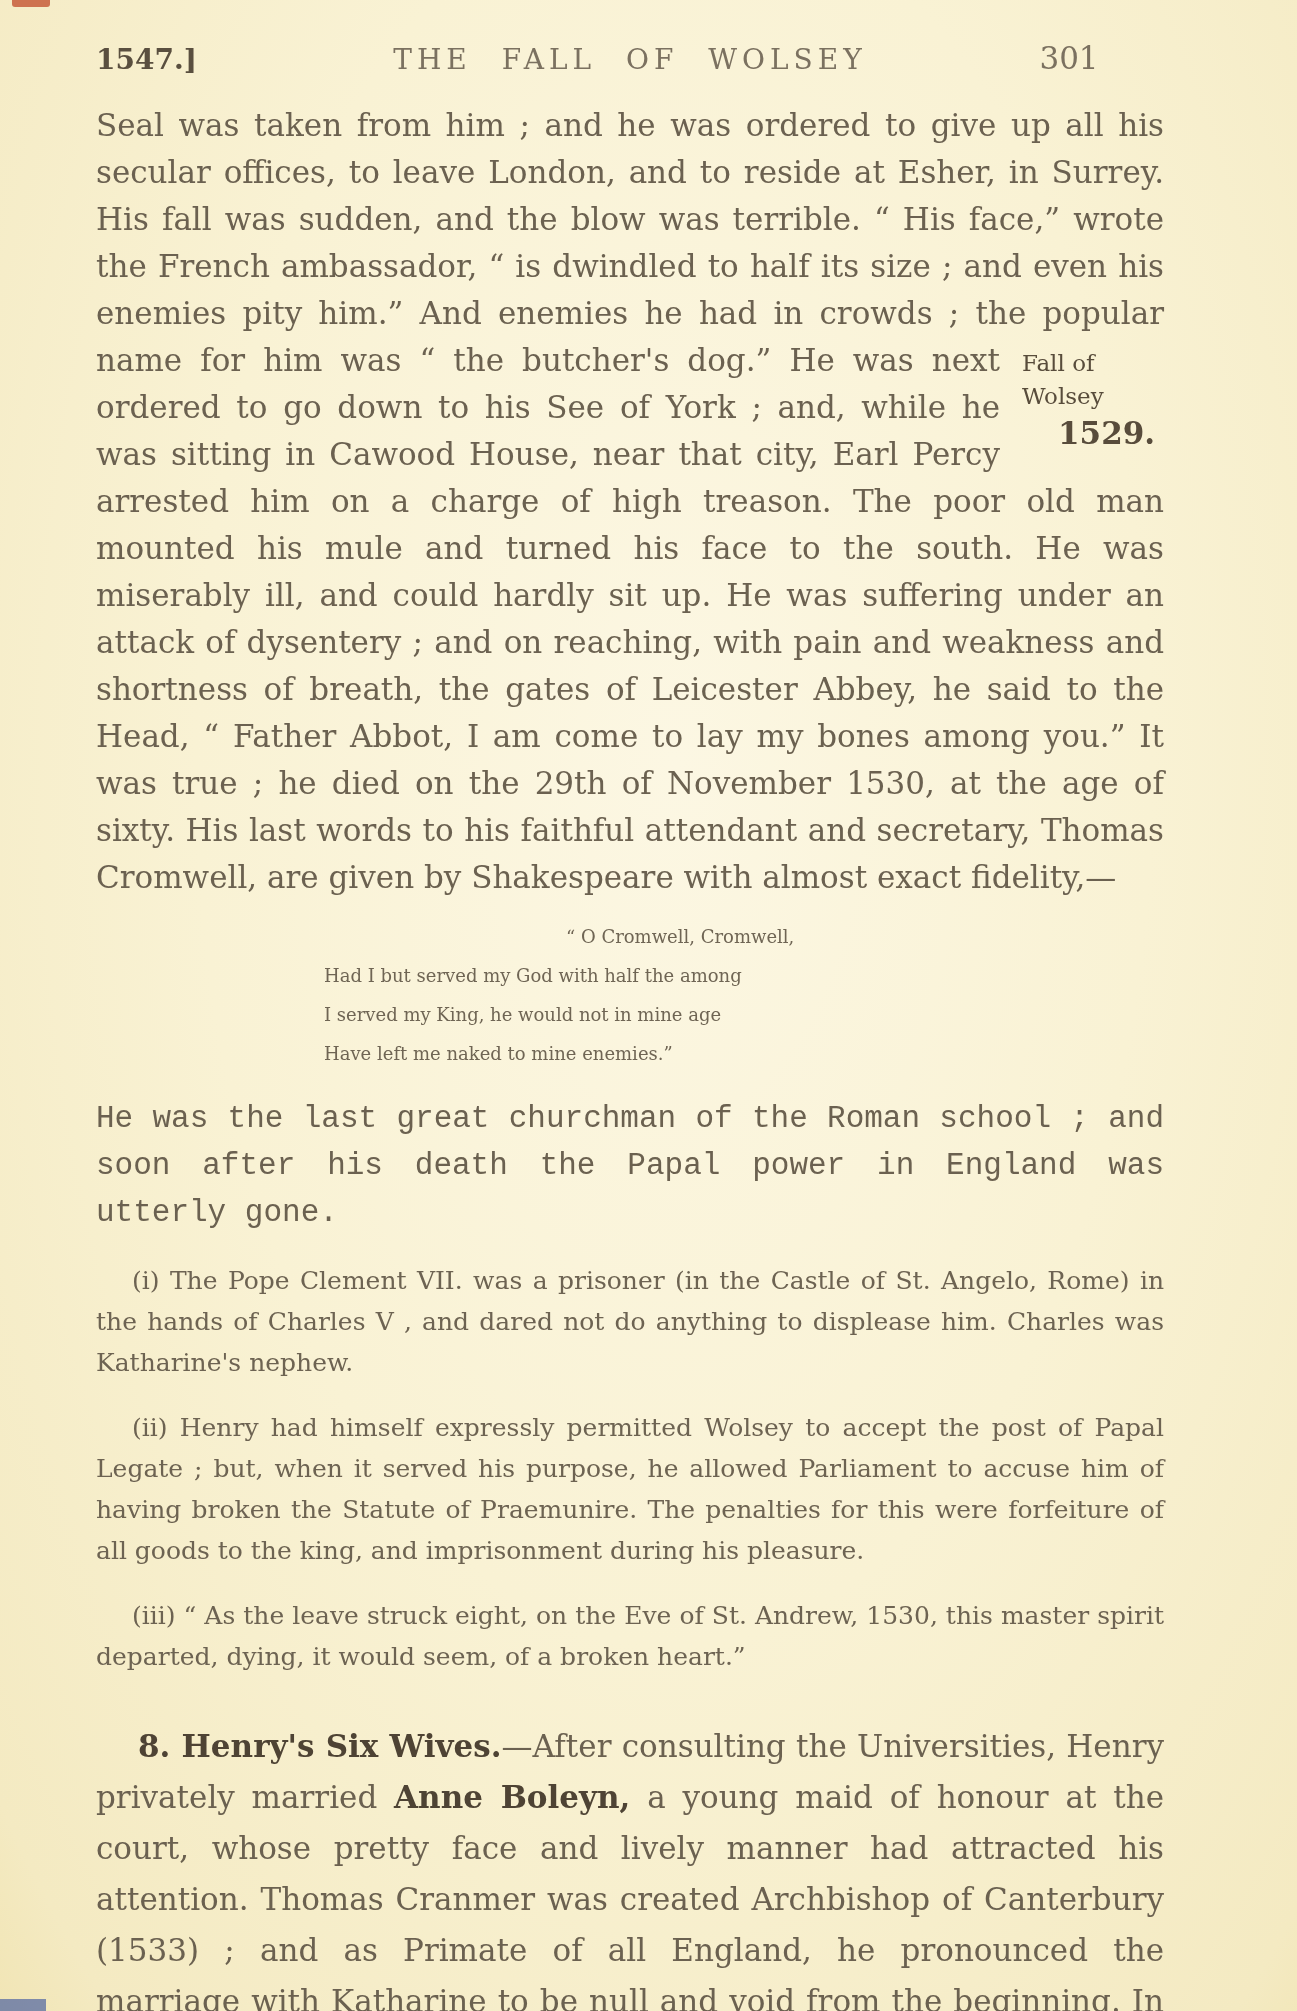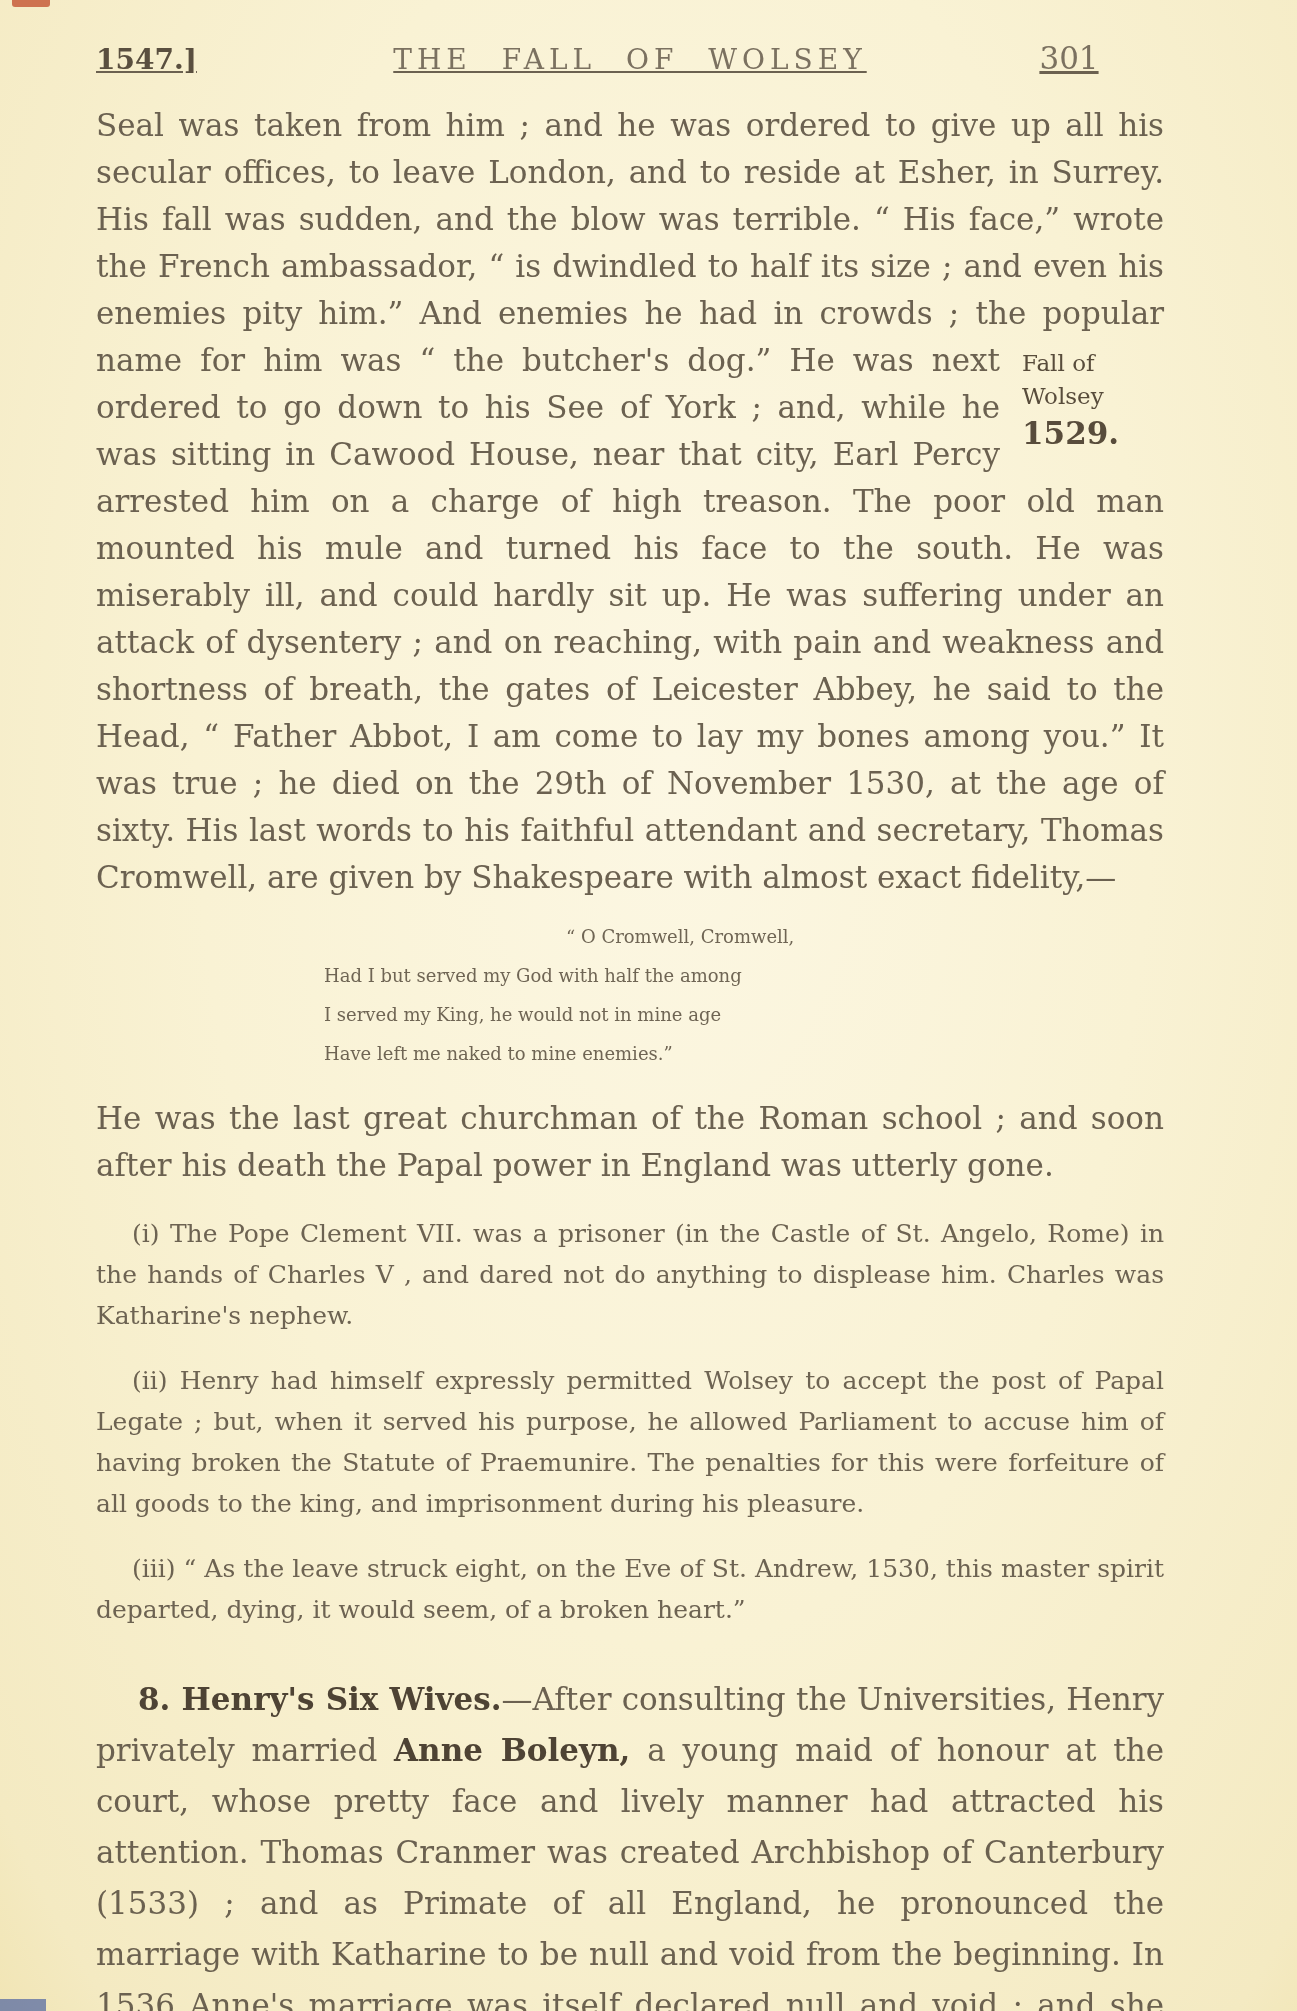--- a/index.html
+++ b/index.html
@@ -24,21 +24,20 @@
     position: absolute;
     left: 96px;
     top: 40px;
     width: 1068px;
   }
   
   .runhead {
     display: flex;
     align-items: baseline;
     margin-bottom: 26px;
-    text-decoration: underline;
   }
   .rh-date {
     font-weight: bold;
     font-size: 28px;
     color: #5a4f3f;
     width: 190px;
   }
   .rh-title {
     flex: 1;
     text-align: center;
@@ -74,36 +73,38 @@
     font-weight: normal;
     font-size: 23px;
     color: #584c3b;
   }
   .sidenote .sn-year {
     display: block;
     font-weight: bold;
     font-size: 31px;
     color: #584c3b;
     margin-top: 4px;
+    margin-left: 36px;
   }
   
   .verse {
     margin: 16px 0 22px 228px;
     font-size: 18px;
     line-height: 39px;
     color: #6f6554;
   }
   .verse-line { display: block; }
   .verse-first { margin-left: 242px; }
   
   .para2 {
     font-size: 31px;
     line-height: 47px;
     text-align: justify;
     margin: 10px 0 0 0;
+    font-family: Liberation Mono, monospace;
   }
   
   .footnote {
     font-size: 25px;
     line-height: 41px;
     text-align: justify;
     text-indent: 36px;
     margin: 24px 0 0 0;
     color: #6d6352;
   }

